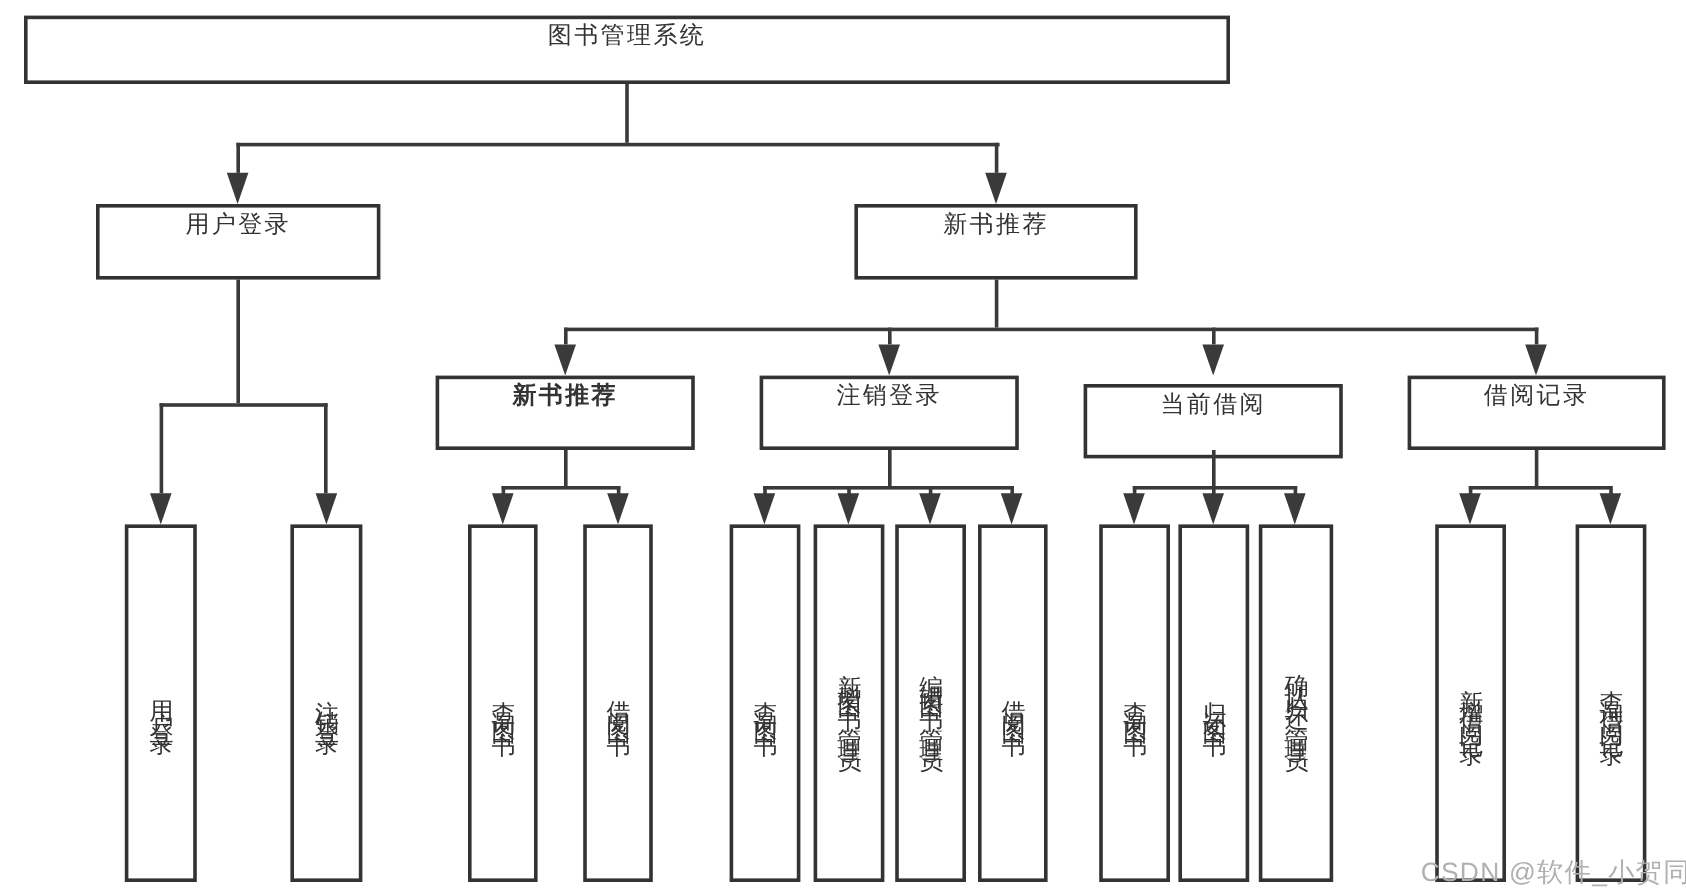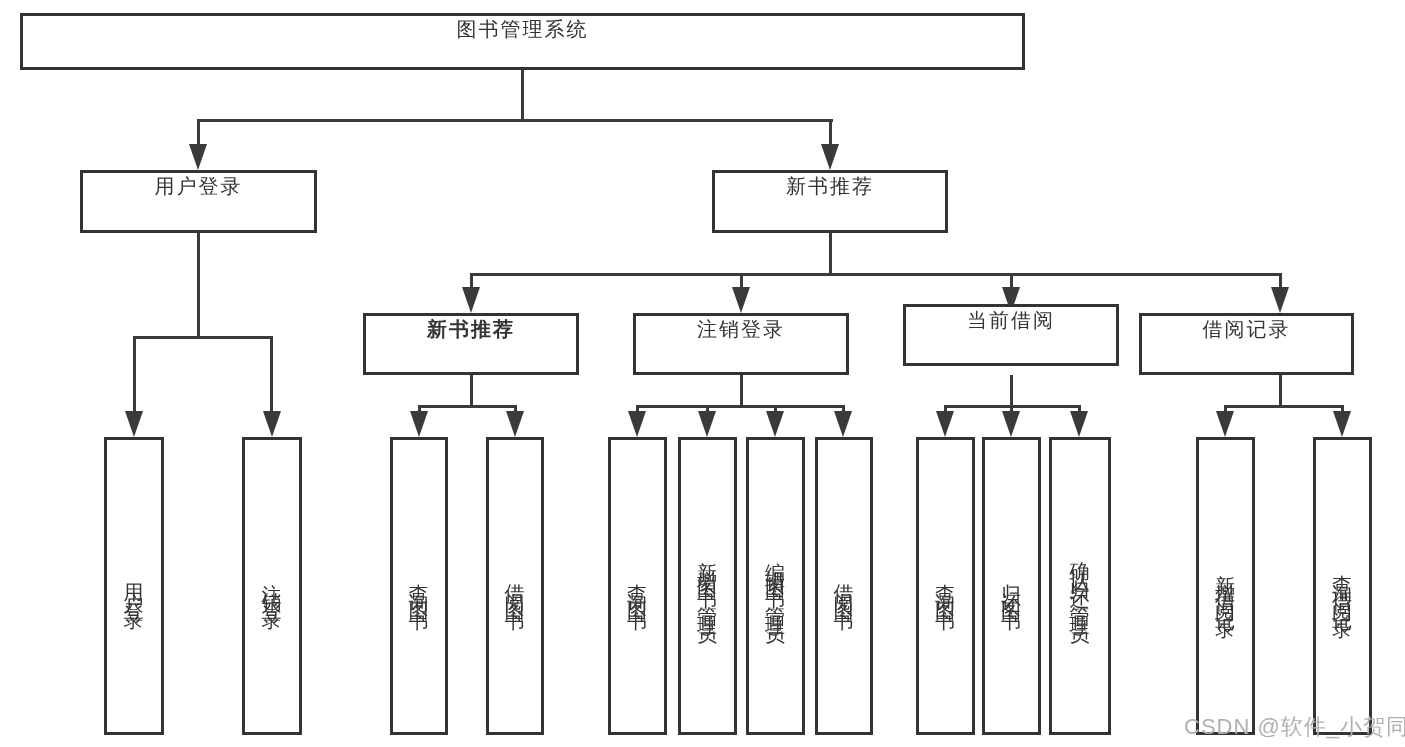--- a/index.html
+++ b/index.html
@@ -82,24 +82,24 @@
   <div class="arrow" style="left:1002px; top:287px;"></div>
   <div class="vline" style="left:1279px; top:273px; height:14px;"></div>
   <div class="arrow" style="left:1271px; top:287px;"></div>
 
   <div class="box" style="left:363px; top:313px; width:216px; height:62px;font-weight:bold;">
     <span>新书推荐</span>
   </div>
   <div class="box" style="left:633px; top:313px; width:216px; height:62px;">
     <span>注销登录</span>
   </div>
-  <div class="box" style="left:903px; top:304px; width:216px; height:62px;">
+  <div class="box" style="left:903px; top:320px; width:216px; height:62px;">
     <span>当前借阅</span>
   </div>
-  <div class="box" style="left:1139px; top:313px; width:215px; height:62px;">
+  <div class="box" style="left:1173px; top:313px; width:215px; height:62px;">
     <span>借阅记录</span>
   </div>
 
   <div class="vline" style="left:470px; top:375px; height:30px;"></div>
   <div class="hline" style="left:418px; top:405px; width:99px;"></div>
   <div class="vline" style="left:418px; top:405px; height:8px;"></div>
   <div class="arrow" style="left:410px; top:411px;"></div>
   <div class="vline" style="left:514px; top:405px; height:8px;"></div>
   <div class="arrow" style="left:506px; top:411px;"></div>
 

